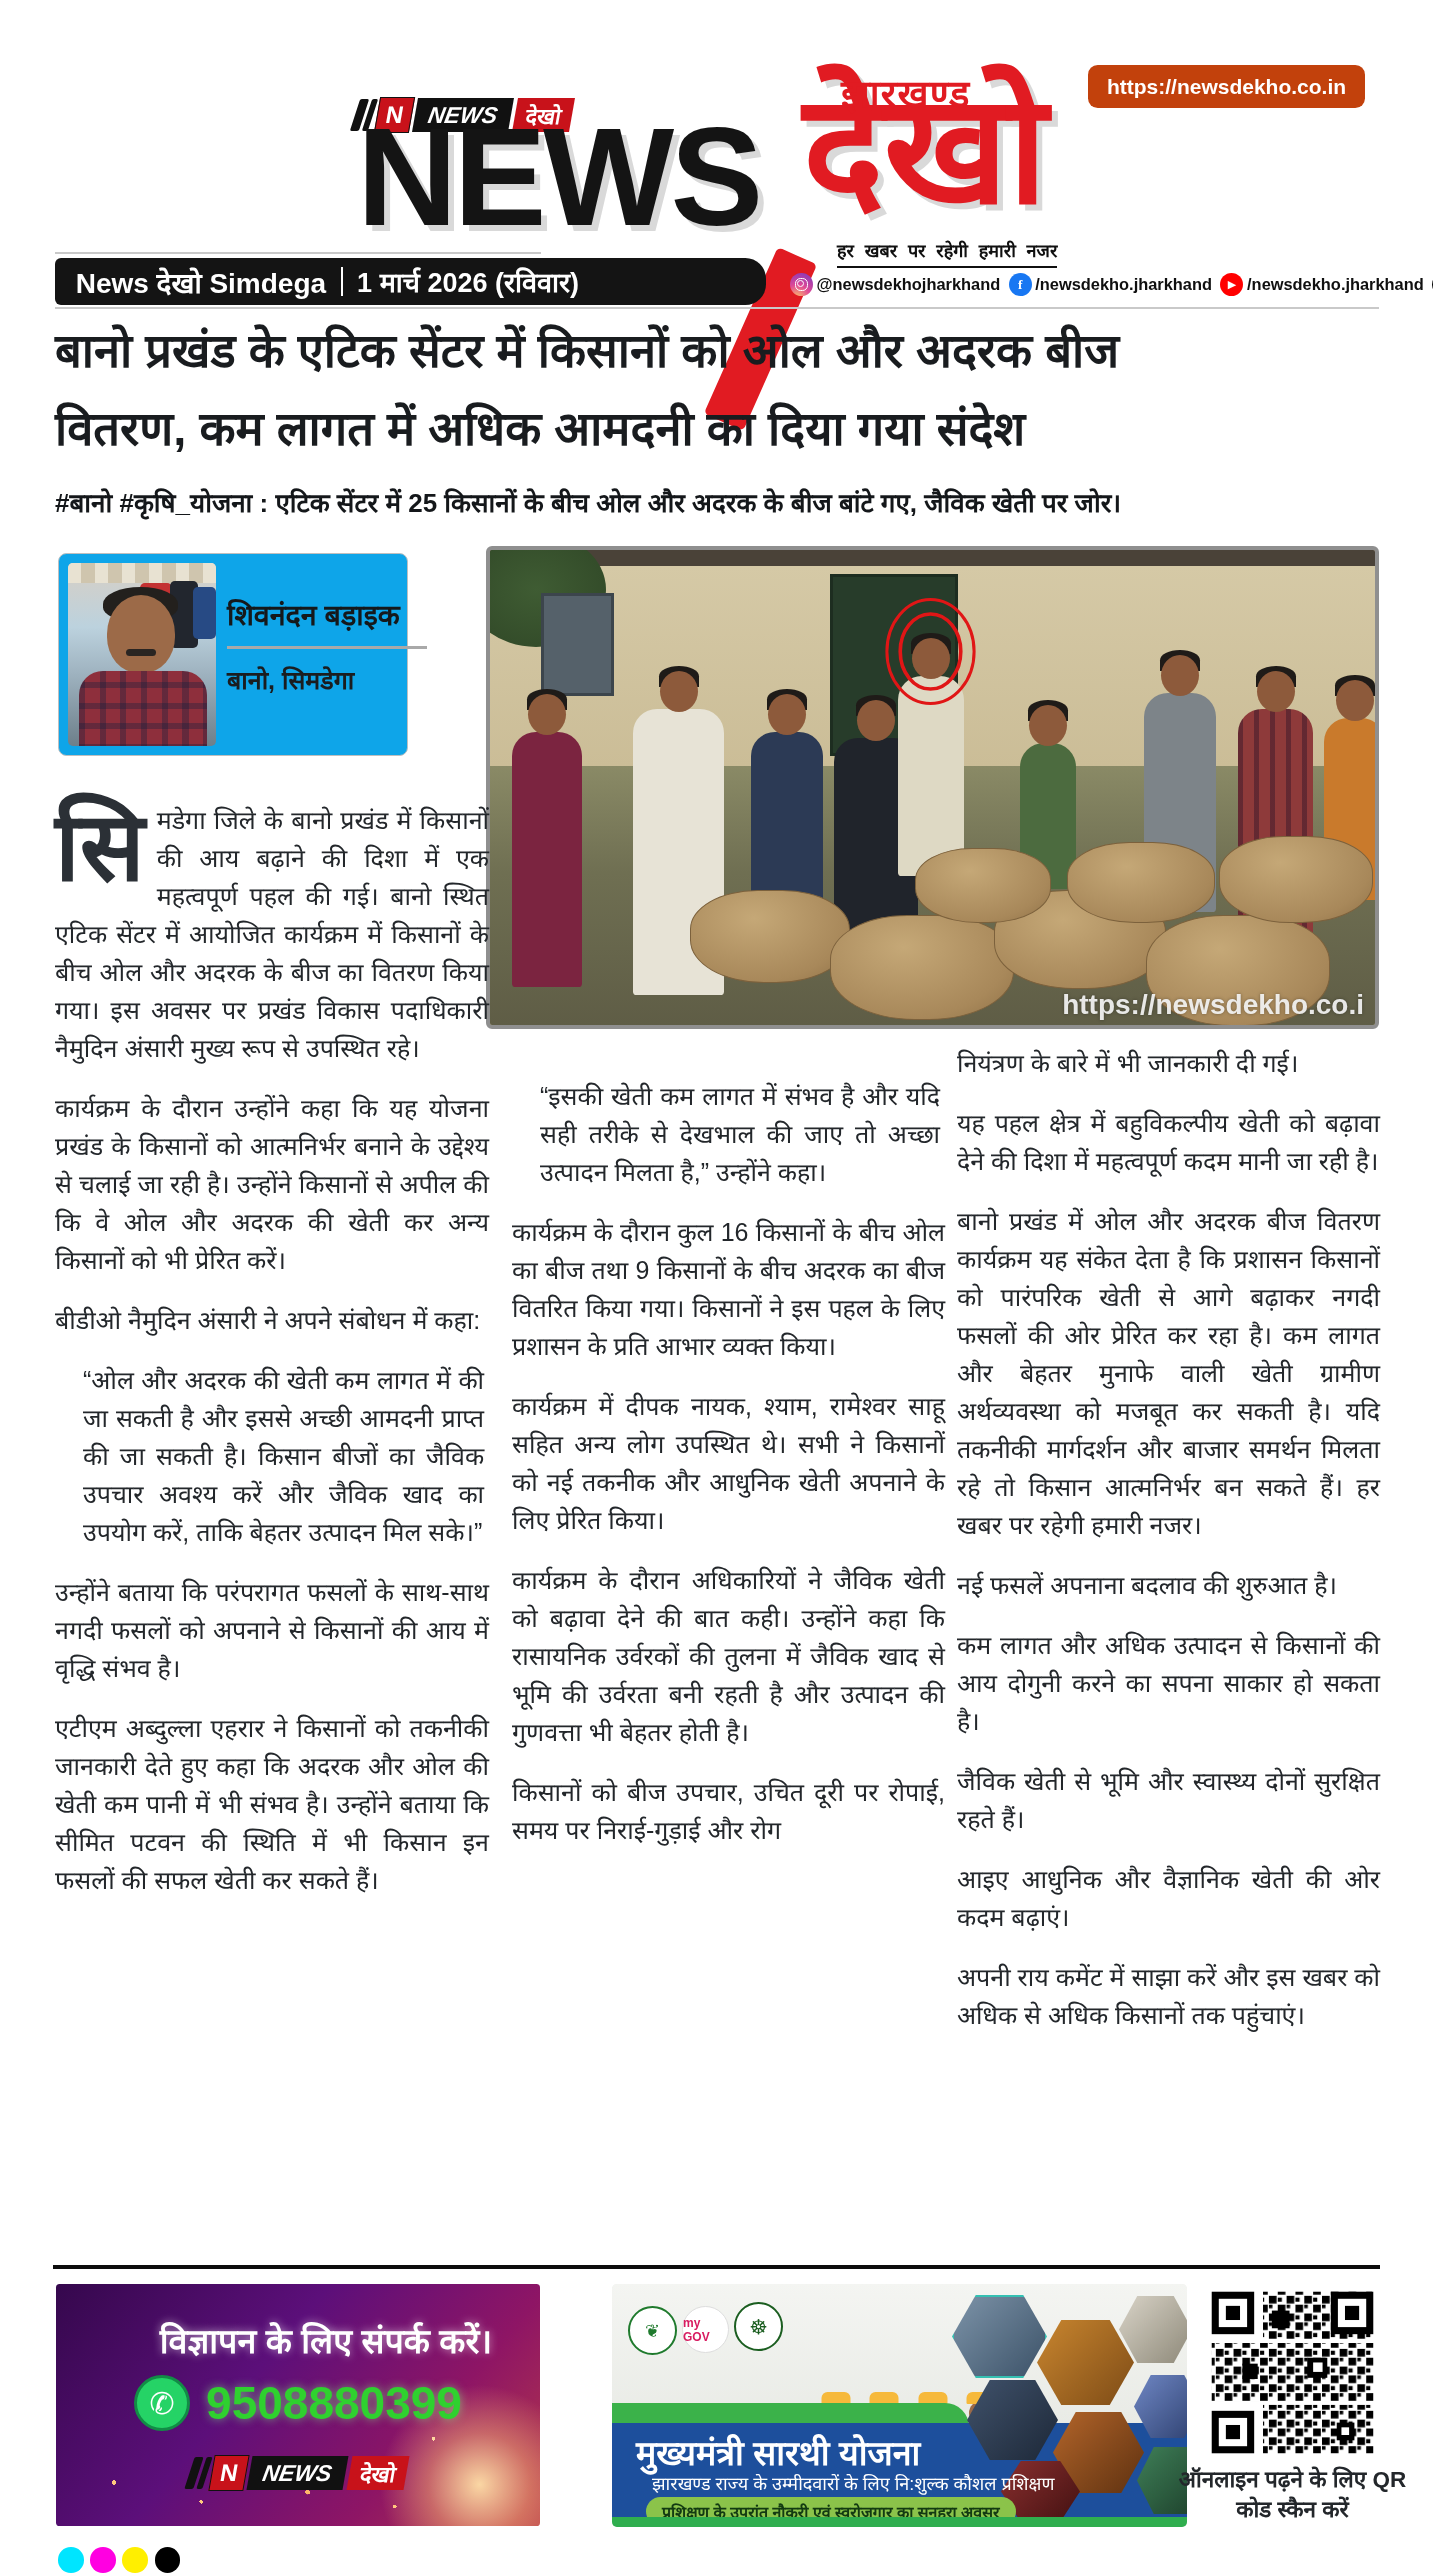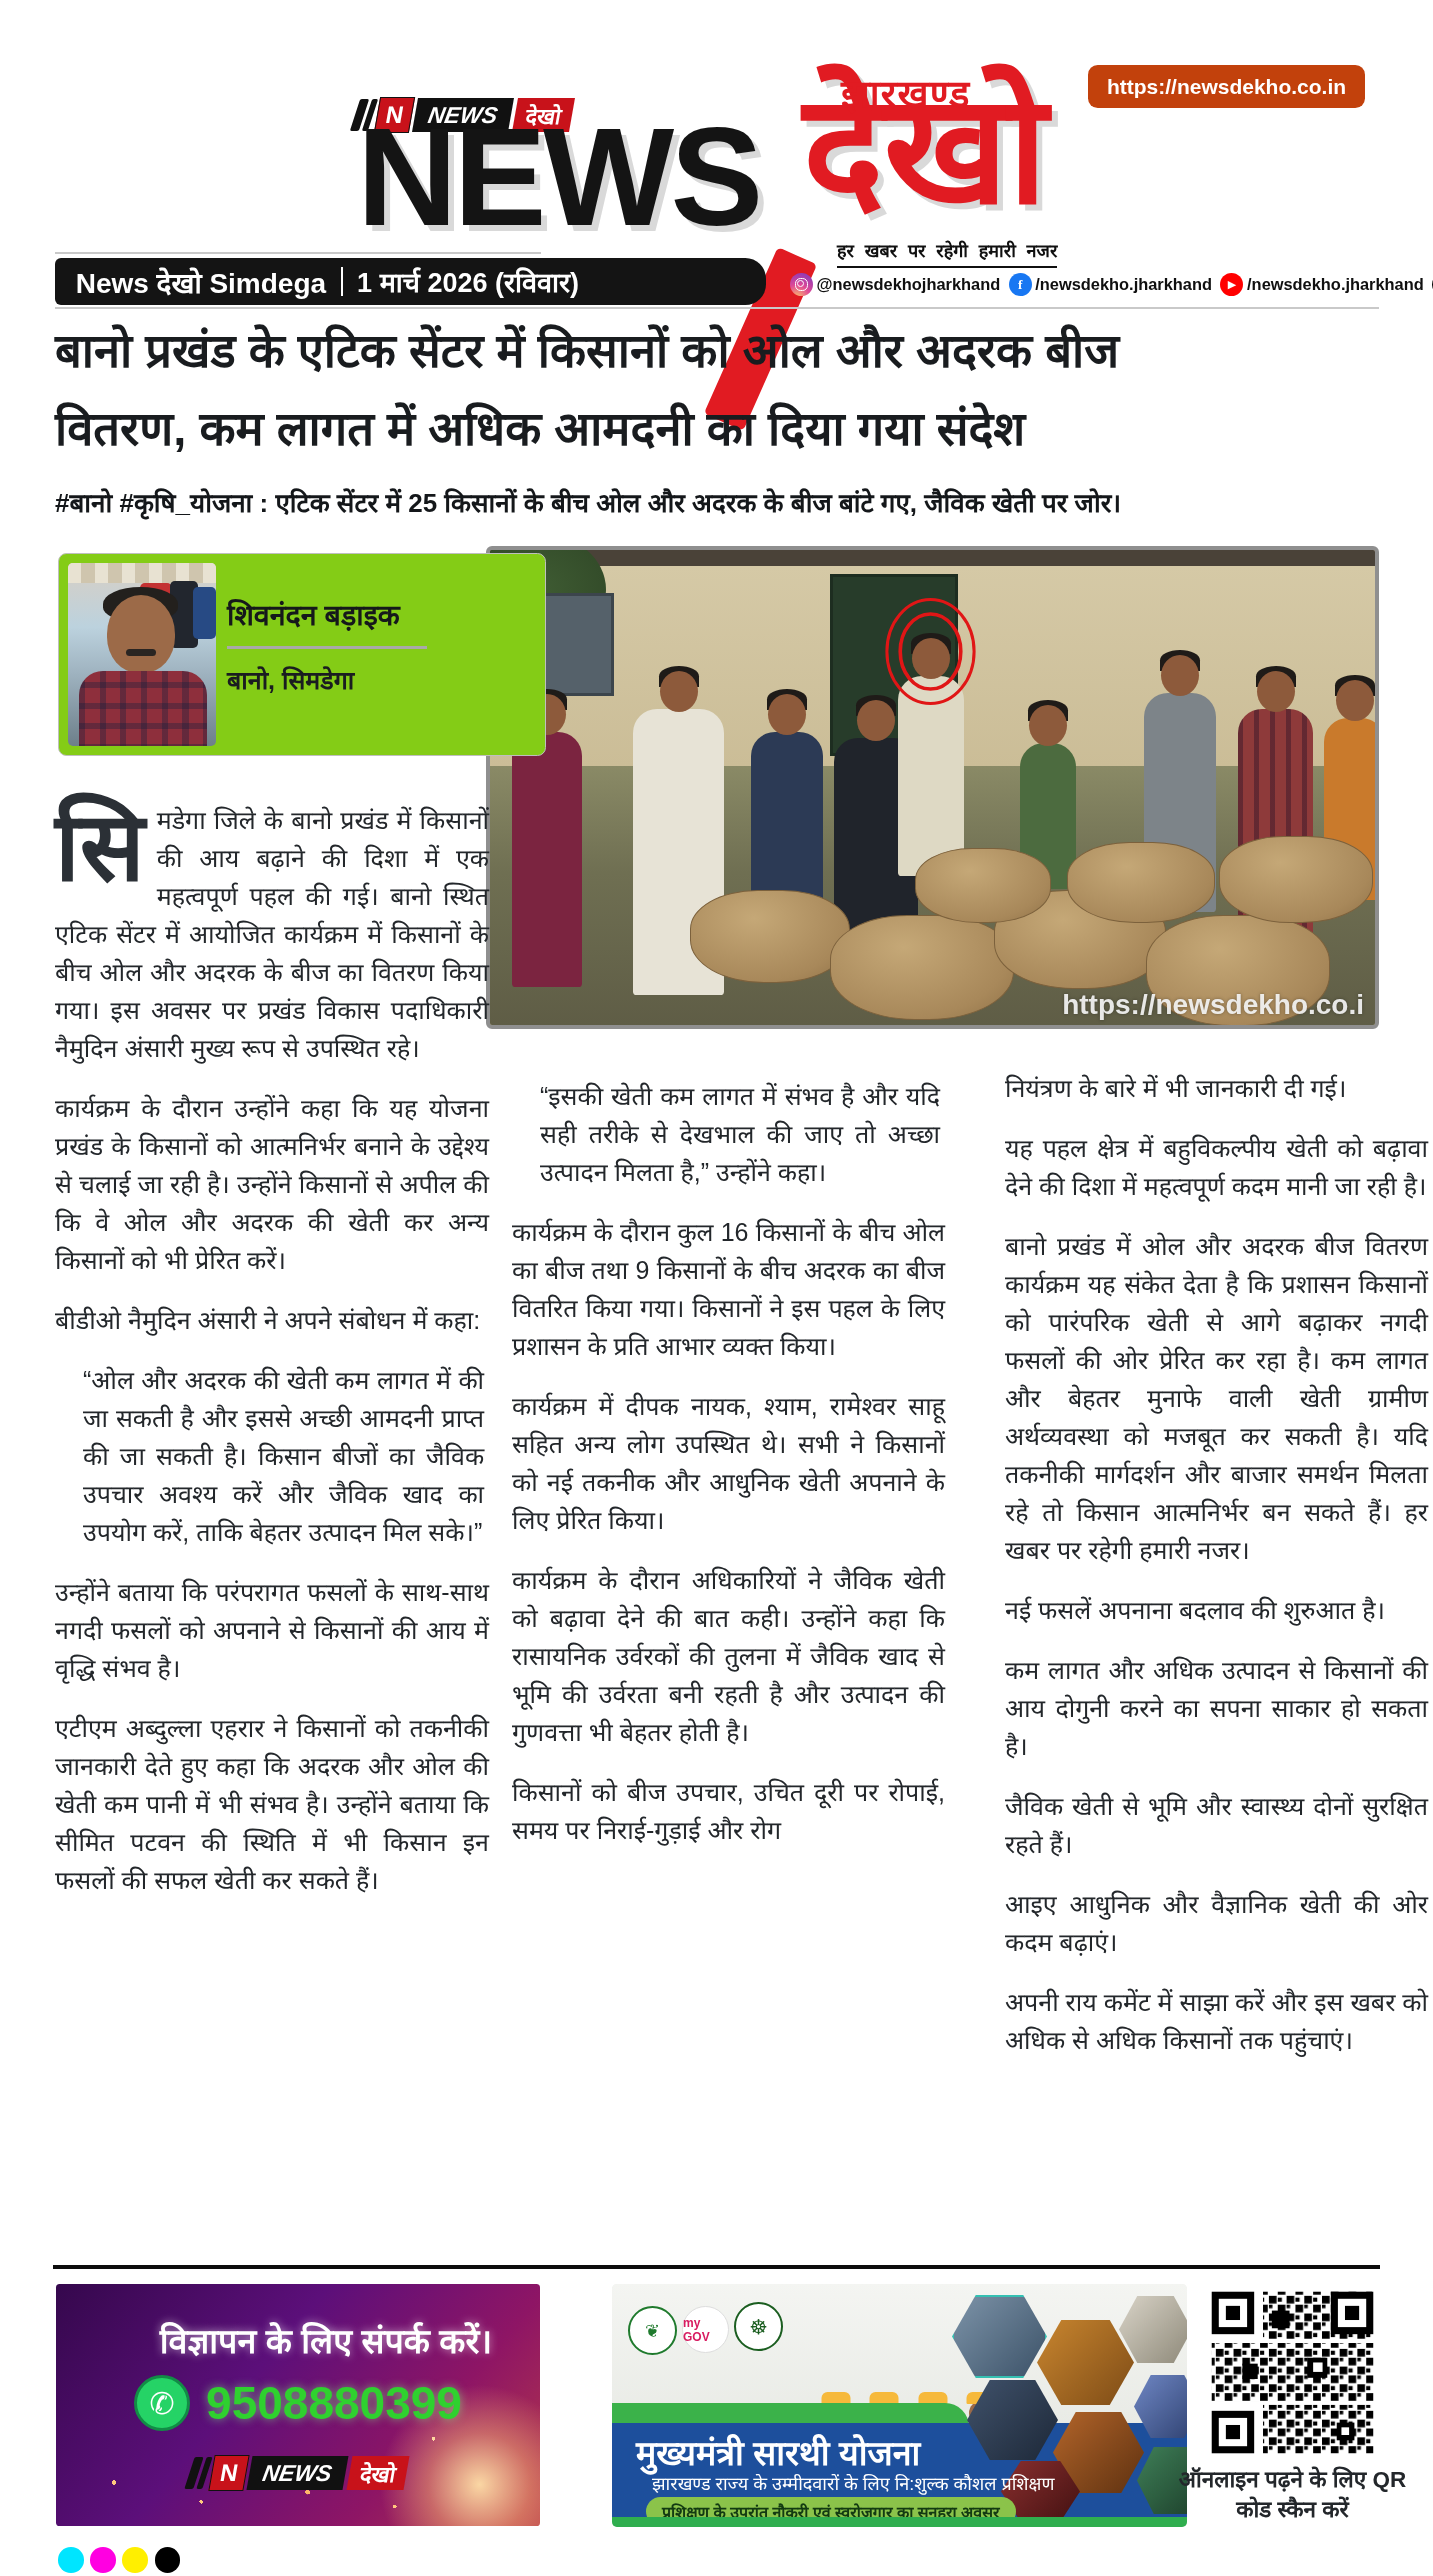--- a/index.html
+++ b/index.html
@@ -43,21 +43,21 @@
   .ic-yt{background:#ff0000;font-size:11px;}
   .ic-x{background:#000;}
   .soc-handle{font-size:16.4px;font-weight:800;color:#101010;white-space:nowrap;}
 
   
   .headline{left:55px;top:312px;width:1327px;color:#191c1f;font-weight:800;}
   .headline .hl{font-size:47px;line-height:78px;white-space:nowrap;}
   .subheadline{left:55px;top:484px;width:1327px;font-size:26px;font-weight:700;color:#14171a;white-space:nowrap;}
 
   
-  .rep-card{left:58px;top:553px;width:488px;height:203px;background:#84cc16;border:1.2px solid #bfbfbf;border-radius:8.5px;box-sizing:border-box;z-index:2;}
+  .rep-card{left:58px;top:553px;width:350px;height:203px;background:#0ea5e9;border:1.2px solid #bfbfbf;border-radius:8.5px;box-sizing:border-box;z-index:2;}
   .rep-photo{position:absolute;left:8.5px;top:8.5px;width:148px;height:183px;border-radius:4.9px;overflow:hidden;background:linear-gradient(180deg,#d8cfc4 0%,#bcd2de 35%,#9fb3c0 60%,#6d7f8a 100%);}
   .rp-awning{position:absolute;left:0;top:0;width:100%;height:20.7px;background:repeating-linear-gradient(90deg,#e8e2d2 0 13.4px,#cfc5ae 13.4px 27px);}
   .rp-cloth1{position:absolute;left:72px;top:20.7px;width:32px;height:55px;background:#c43232;border-radius:4.9px;}
   .rp-cloth2{position:absolute;left:102px;top:18px;width:28px;height:67px;background:#22262e;border-radius:4.9px;}
   .rp-cloth3{position:absolute;left:125px;top:24px;width:23px;height:52px;background:#274a84;border-radius:4.9px;}
   .rp-head{position:absolute;left:39px;top:32px;width:68px;height:78px;background:#9c6a48;border-radius:50% 50% 46% 46%;}
   .rp-hair{position:absolute;left:35px;top:24px;width:75px;height:34px;background:#23201d;border-radius:50% 50% 40% 40%;}
   .rp-mustache{position:absolute;left:58px;top:86px;width:30px;height:7.3px;background:#2a2522;border-radius:3.6px;}
   .rp-body{position:absolute;left:11px;top:108px;width:128px;height:79px;background:
       repeating-linear-gradient(90deg,rgba(20,30,60,.35) 0 6px,transparent 6px 20.7px),
@@ -82,21 +82,21 @@
   .ph-mark{position:absolute;right:11px;bottom:3.6px;color:rgba(245,245,245,.92);font-size:28px;font-weight:600;text-shadow:0 0 3.6px rgba(0,0,0,.35);}
   .red-ring{position:absolute;left:392px;top:47px;width:97px;height:109px;pointer-events:none;}
 
   
   .col{position:absolute;font-size:25px;line-height:38px;text-align:justify;color:#23272b;}
   .col p{margin:0 0 22px 0;}
   .col p.quote{margin-left:28px;margin-right:4.9px;}
   .dropcap{float:left;font-size:96px;line-height:73px;font-weight:700;padding:8.5px 12px 0 0;color:#2b3036;}
   .col1{left:55px;top:801px;width:434px;}
   .col2{left:512px;top:1077px;width:433px;}
-  .col3{left:957px;top:1069px;width:423px;margin-left:48px;}
+  .col3{left:957px;top:1044px;width:423px;}
 
   
   .bottom-divider{left:53px;top:2265px;width:1327px;height:4.3px;background:#0d0d0d;}
 
   
   .ad{left:56px;top:2284px;width:484px;height:242px;border-radius:3.6px;overflow:hidden;background:linear-gradient(130deg,#35084d 0%,#5c0f7a 40%,#8e1565 72%,#b63a49 100%);}
   .ad-burst{position:absolute;right:-43px;top:40%;width:207px;height:207px;background:radial-gradient(circle,rgba(255,224,168,.95) 0%,rgba(255,190,120,.45) 35%,transparent 68%);border-radius:50%;}
   .ad-sparks{position:absolute;inset:0;background:
      radial-gradient(circle 2.4px at 12% 82%,#ffc97e 98%,transparent),
      radial-gradient(circle 1.8px at 30% 90%,#ffc97e 98%,transparent),

